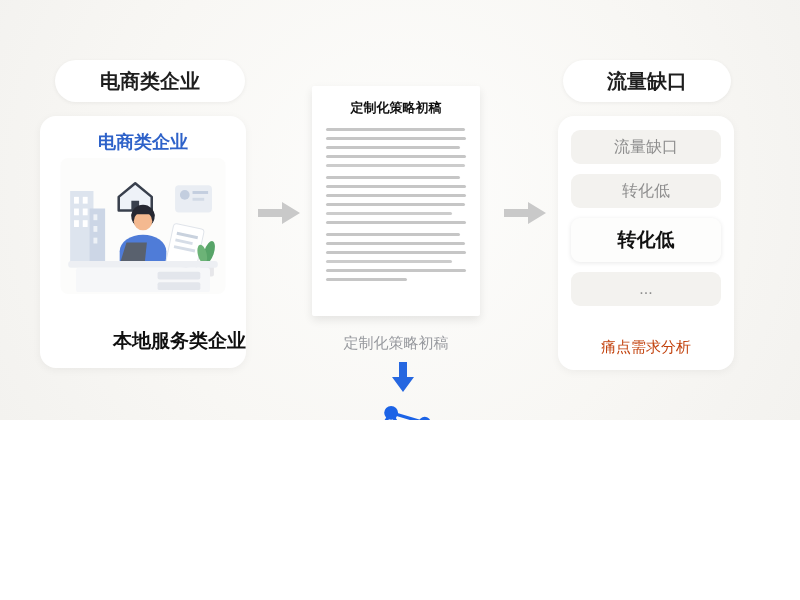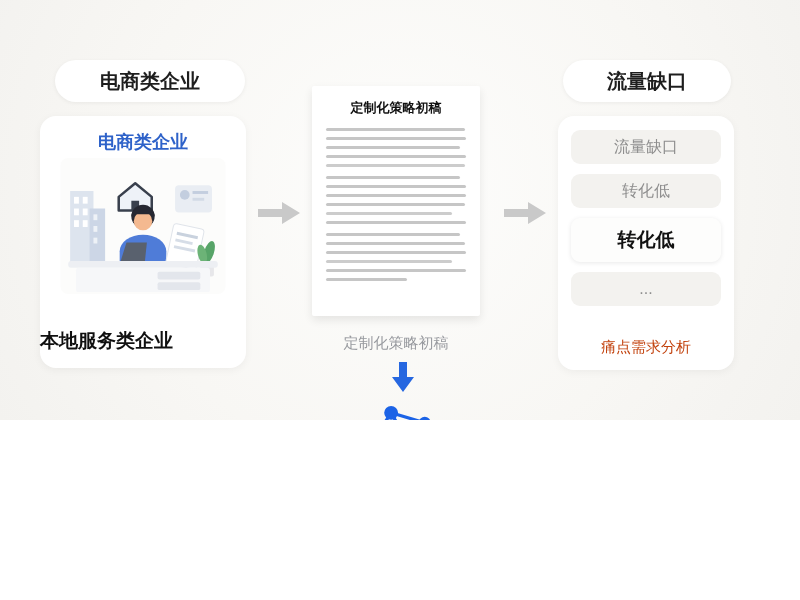--- a/index.html
+++ b/index.html
@@ -29,21 +29,21 @@
   .left-card  { left:40px;  top:116px; width:206px; height:252px; }
   .right-card { left:558px; top:116px; width:176px; height:254px; }
 
   .left-card-header {
     color:#2e62c9; font-weight:bold; font-size:18px;
     text-align:center; margin-top:14px;
   }
   .illustration { display:block; width:170px; height:136px; margin:4px auto 0; }
   .left-card-footer {
     position:absolute; bottom:14px; left:0; width:100%;
-    text-align:left; font-weight:bold; font-size:19px; color:#101010;
+    text-align:right; font-weight:bold; font-size:19px; color:#101010;
   }
 
   
   .doc {
     position:absolute; left:312px; top:86px; width:168px; height:230px;
     background:#ffffff; border-radius:2px;
     box-shadow:0 4px 10px rgba(0,0,0,.09);
   }
   .doc-title {
     font-size:13px; font-weight:bold; color:#101010;

